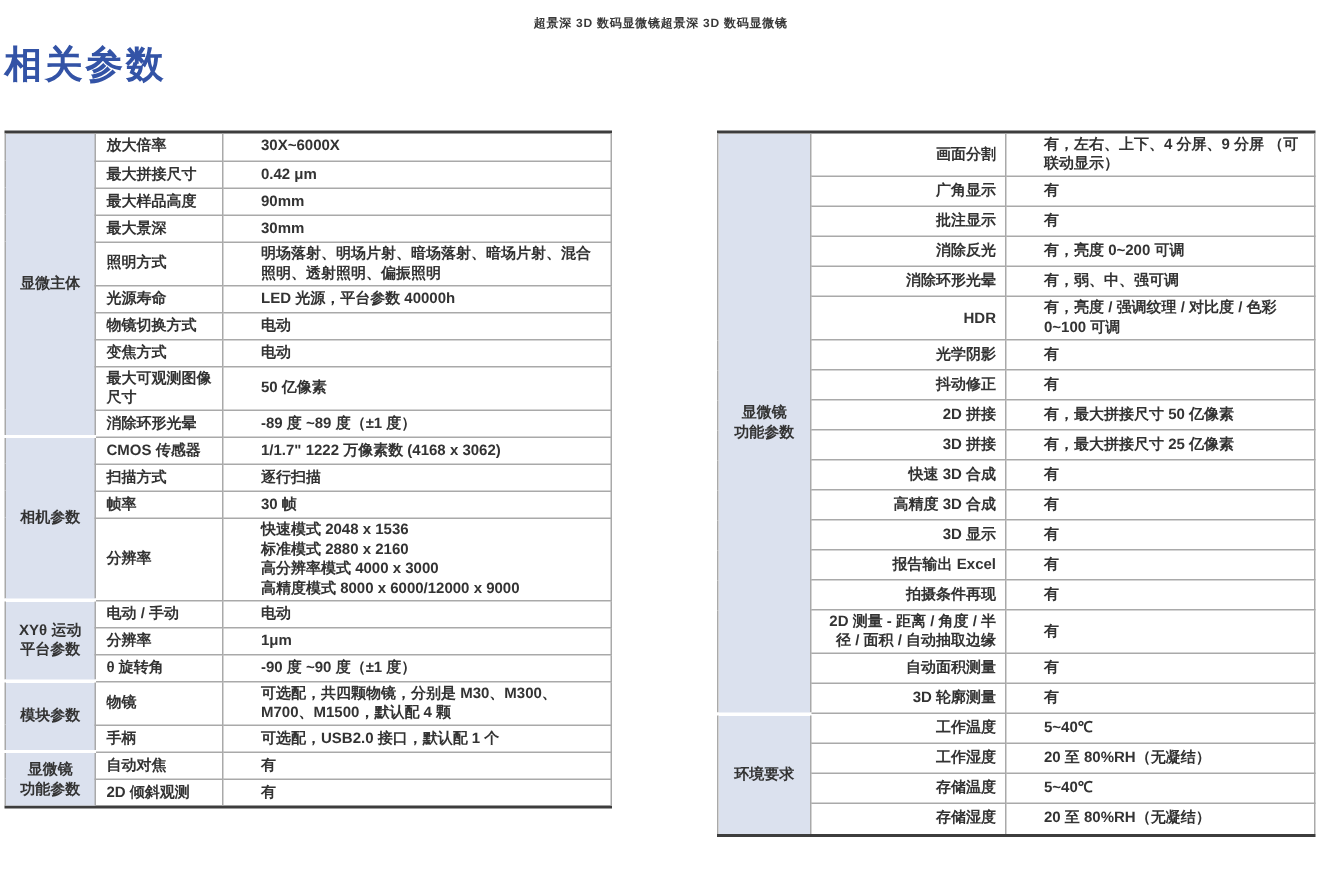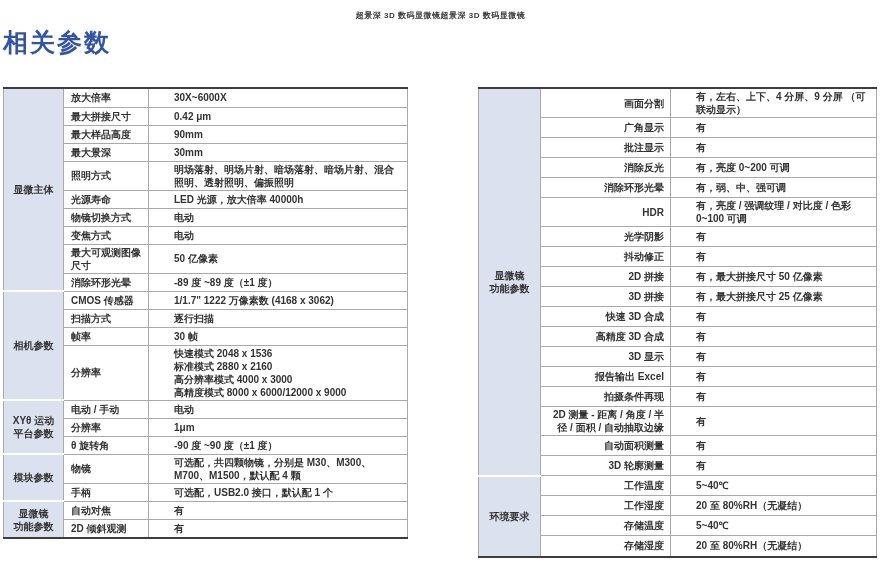--- a/index.html
+++ b/index.html
@@ -91,21 +91,21 @@
         <tr>
           <td class="lbl">最大景深</td>
           <td class="val">30mm</td>
         </tr>
         <tr>
           <td class="lbl">照明方式</td>
           <td class="val">明场落射、明场片射、暗场落射、暗场片射、混合照明、透射照明、偏振照明</td>
         </tr>
         <tr>
           <td class="lbl">光源寿命</td>
-          <td class="val">LED 光源，放大倍率 40000h</td>
+          <td class="val">LED 光源，平台参数 40000h</td>
         </tr>
         <tr>
           <td class="lbl">物镜切换方式</td>
           <td class="val">电动</td>
         </tr>
         <tr>
           <td class="lbl">变焦方式</td>
           <td class="val">电动</td>
         </tr>
         <tr>

